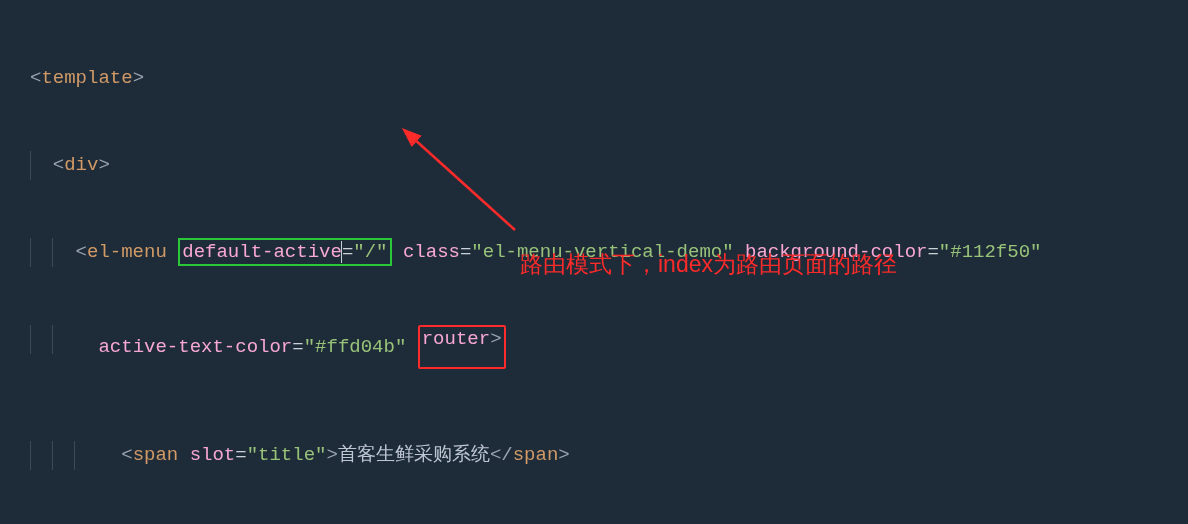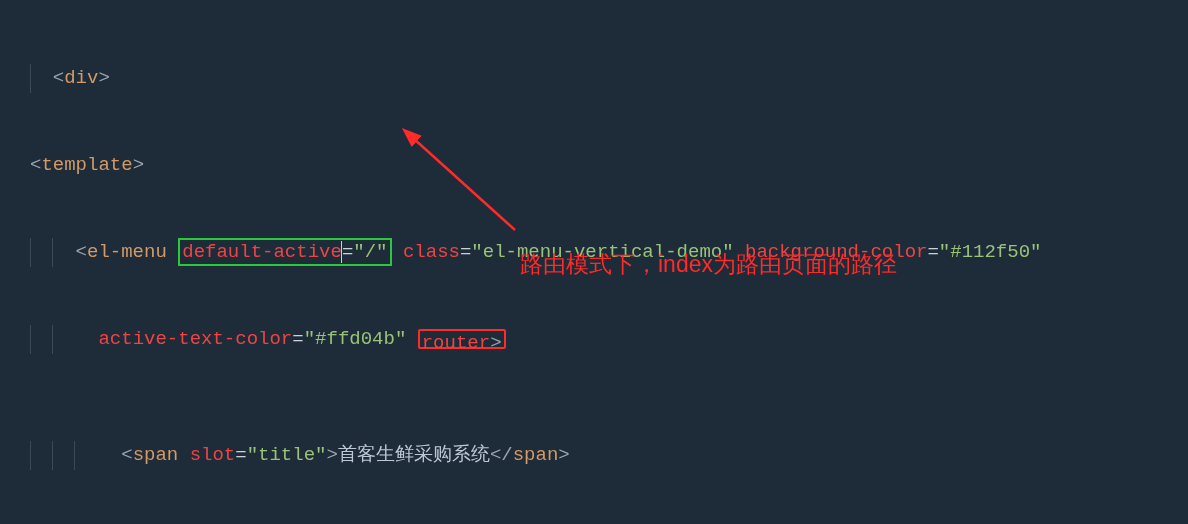--- a/index.html
+++ b/index.html
@@ -30,40 +30,40 @@
     left: 0;
     top: 0;
     bottom: 0;
     border-left: 1px solid #3a4a5a;
   }
   .g1 { left: 30px; }
   .g2 { left: 52px; }
   .g3 { left: 74px; }
   .punc, .bracket { color: #9aa5b1; }
   .tag { color: #d19a66; }
-  .attr { color: #ef4444; }
+  .attr { color: #f9a8d4; }
   .str { color: #98c379; }
   .text { color: #bfc7d5; margin-top: 44px; }
   .eq { color: #c9d1d9; }
 
   .box-green {
     border: 2px solid #29c93a;
     padding: 0 2px;
     display: inline-block;
     line-height: 24px;
     height: 28px;
     vertical-align: middle;
   }
   .box-red {
     border: 2px solid #ff2a2a;
     border-radius: 2px;
     padding: 0 2px;
     display: inline-block;
     line-height: 24px;
-    height: 20px;
+    height: 44px;
     vertical-align: middle;
   }
   .annotation {
     position: absolute;
     color: #ff2a2a;
     font-family: "Microsoft YaHei", sans-serif;
     font-size: 23px;
     white-space: nowrap;
   }
   svg.arrow {
@@ -77,23 +77,23 @@
     background:#c9d1d9;
     vertical-align: middle;
     margin-left:-1px;
   }
 </style>
 </head>
 <body>
 
 <div class="editor">
 
+<div class="line"><span class="punc">&lt;</span><span class="tag">template</span><span class="punc">&gt;</span></div>
+
 <div class="line"><span class="indent-guide g1"></span>  <span class="punc">&lt;</span><span class="tag">div</span><span class="punc">&gt;</span></div>
-
-<div class="line"><span class="punc">&lt;</span><span class="tag">template</span><span class="punc">&gt;</span></div>
 
 <div class="line"><span class="indent-guide g1"></span><span class="indent-guide g2"></span>    <span class="punc">&lt;</span><span class="tag">el-menu</span> <span class="box-green"><span class="attr">default-active</span><span class="cursor"></span><span class="eq">=</span><span class="str">"/"</span></span> <span class="attr">class</span><span class="eq">=</span><span class="str">"el-menu-vertical-demo"</span> <span class="attr">background-color</span><span class="eq">=</span><span class="str">"#112f50"</span></div>
 
 <div class="line"><span class="indent-guide g1"></span><span class="indent-guide g2"></span>      <span class="attr">active-text-color</span><span class="eq">=</span><span class="str">"#ffd04b"</span> <span class="box-red"><span class="attr">router</span><span class="punc">&gt;</span></span></div>
 
 
 <div class="line"><span class="indent-guide g1"></span><span class="indent-guide g2"></span><span class="indent-guide g3"></span>        <span class="punc">&lt;</span><span class="tag">span</span> <span class="attr">slot</span><span class="eq">=</span><span class="str">"title"</span><span class="punc">&gt;</span><span class="text">首客生鲜采购系统</span><span class="punc">&lt;/</span><span class="tag">span</span><span class="punc">&gt;</span></div>
 
 
 

